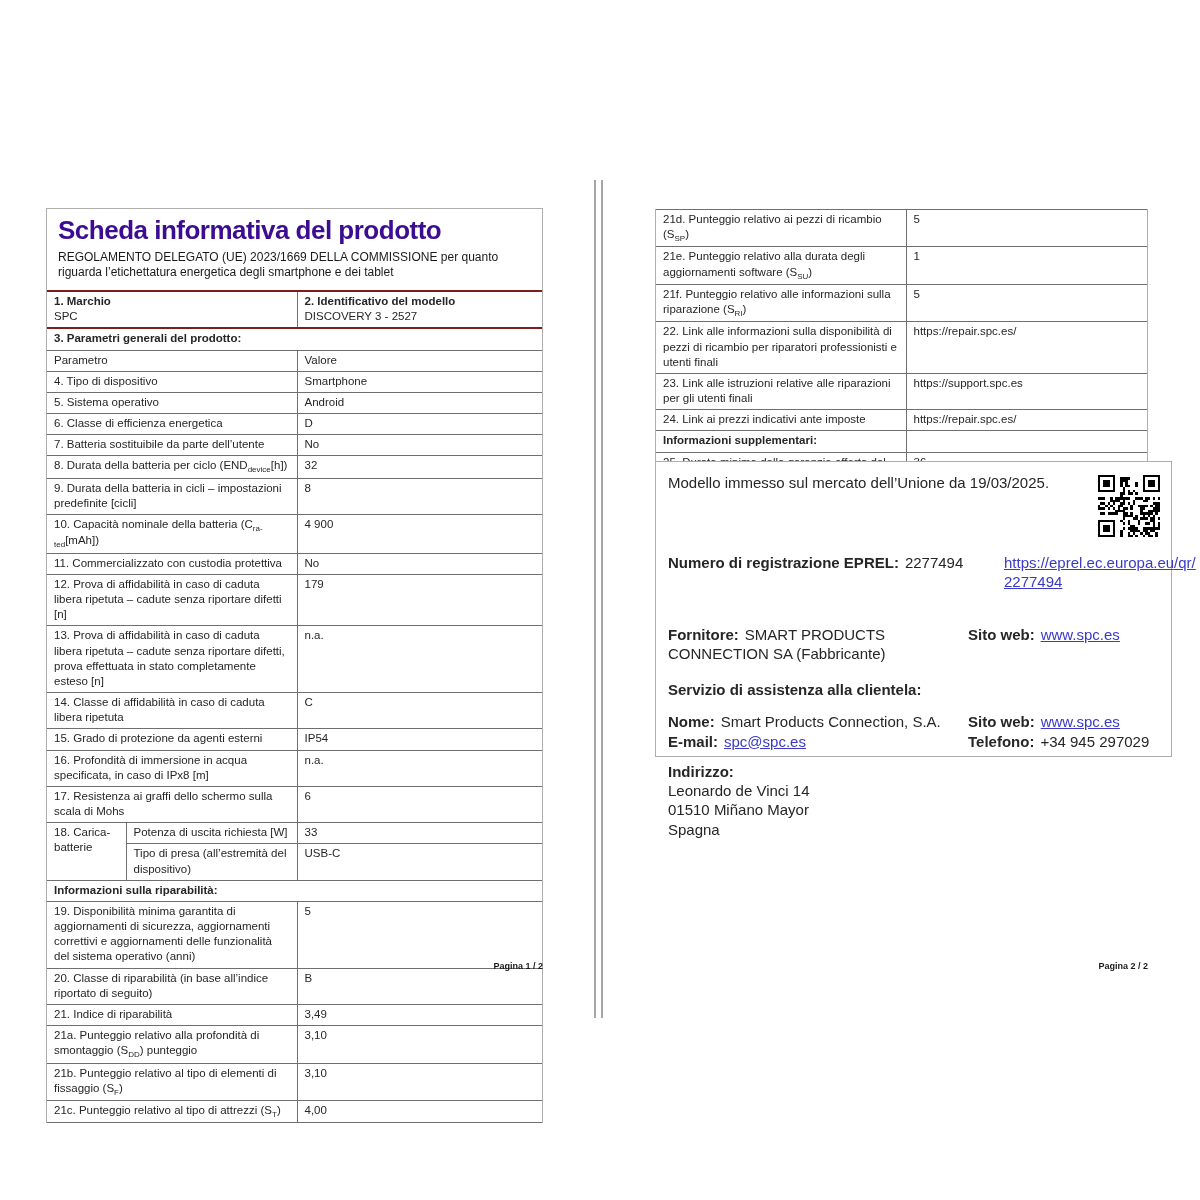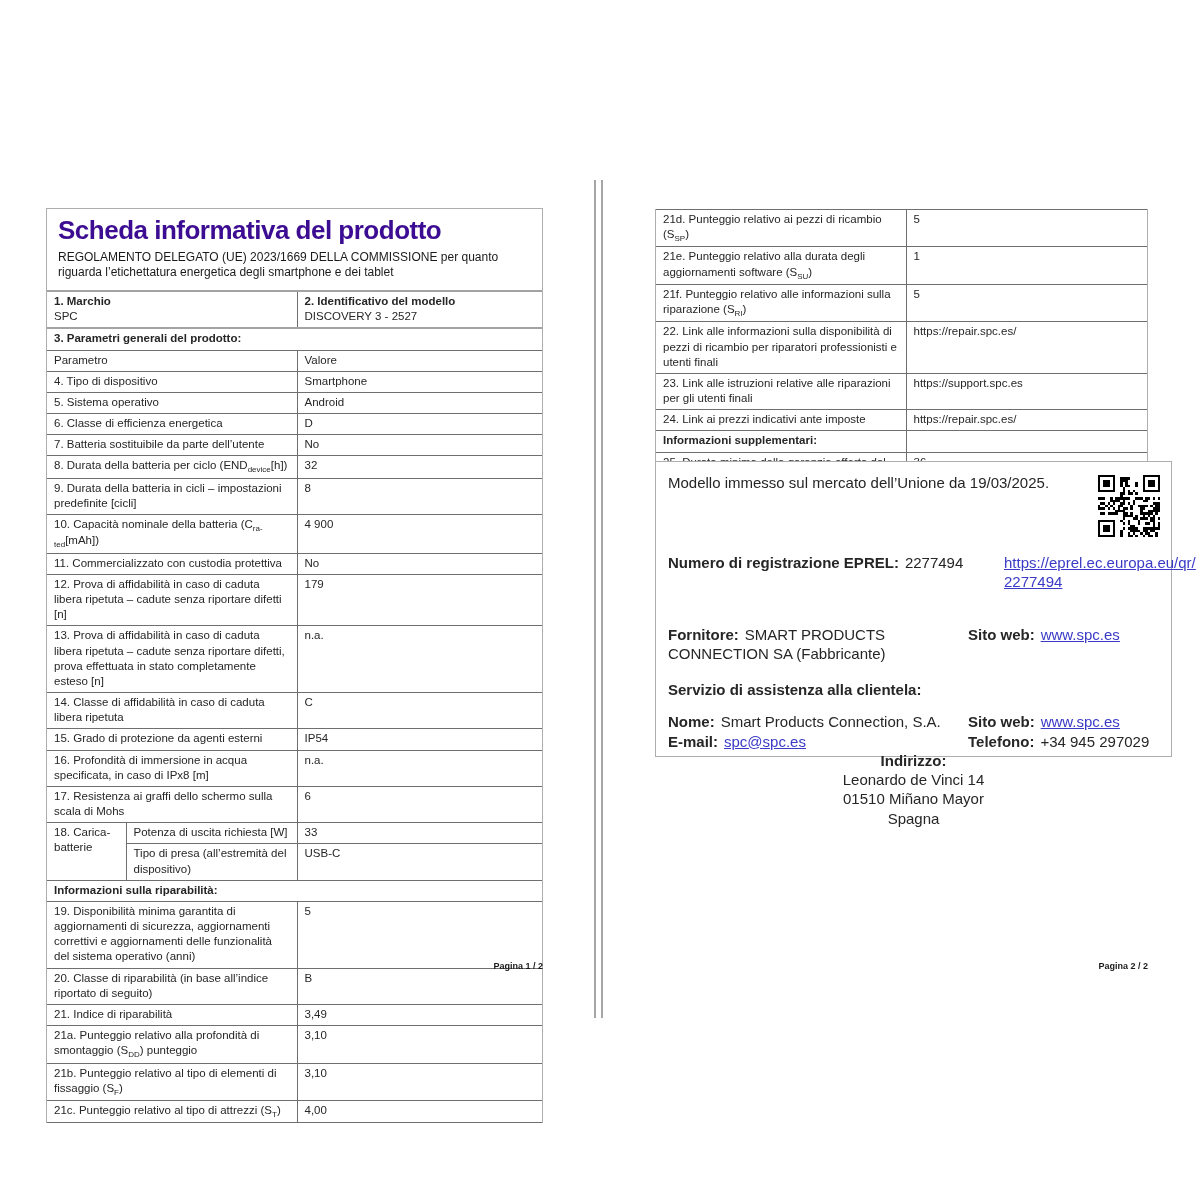--- a/index.html
+++ b/index.html
@@ -15,21 +15,21 @@
   #page1-box{left:46px;top:208px;width:495px;border-bottom:none;}
   #page2-table-box{left:655px;top:209px;width:491px;border-top:none;border-bottom:none;}
   #page2-info-box{left:655px;top:461px;width:491px;height:272px;padding:11px 12px;box-sizing:content-box;}
 
   .title-block{padding:7px 11px 9px;}
   h1{margin:0;font-size:26px;line-height:1.15;color:#3c0d92;letter-spacing:-0.5px;}
   .subtitle{margin-top:4px;font-size:12px;line-height:1.3;color:#1a1a1a;}
 
   table.fiche{border-collapse:collapse;width:100%;font-size:11.5px;line-height:1.32;table-layout:fixed;}
   table.fiche td{border-top:1px solid #6f6f6f;vertical-align:top;padding:2px 7px 3px;word-wrap:break-word;}
-  table.fiche tr.thick td{border-top:2px solid #a3a3a3;}
+  table.fiche tr.thick td{border-top:2px solid #7f1d1d;}
   table.fiche tr.last td{border-bottom:1px solid #6f6f6f;}
   td.val{border-left:1px solid #6f6f6f;}
   td.sublabel{border-left:1px solid #6f6f6f;}
   td.section{font-weight:700;}
   td.indent{padding-left:20px;}
   .b{font-weight:700;}
   sub{font-size:8px;line-height:1;}
 
   .footer{position:absolute;font-size:9px;font-weight:600;color:#1a1a1a;text-align:right;}
   #footer1{left:46px;top:961px;width:497px;}
@@ -43,21 +43,21 @@
   .lbl{font-weight:700;}
   .lbl + span, .lbl + a{margin-left:6px;}
   a.link{color:#3a3ac6;text-decoration:underline;}
   .eprel-link{display:inline-block;width:196px;word-break:break-all;}
   .market-row{margin:0;}
   .eprel-row{margin-top:60px;gap:36px;}
   .supplier-row{margin-top:33px;}
   .service-heading{margin-top:16px;font-weight:700;}
   .name-row{margin-top:13px;}
   .email-row{}
-  .address-block{text-align:center;}
+  .address-block{margin-top:11px;}
   .address-block div{line-height:1.28;}
   .qr{position:absolute;right:11px;top:13px;width:62px;height:62px;}
   .qr svg{width:62px;height:62px;shape-rendering:crispEdges;fill:#000;}
 </style>
 </head>
 <body>
 
 <div class="stage">
 
   <div class="divider"></div>

